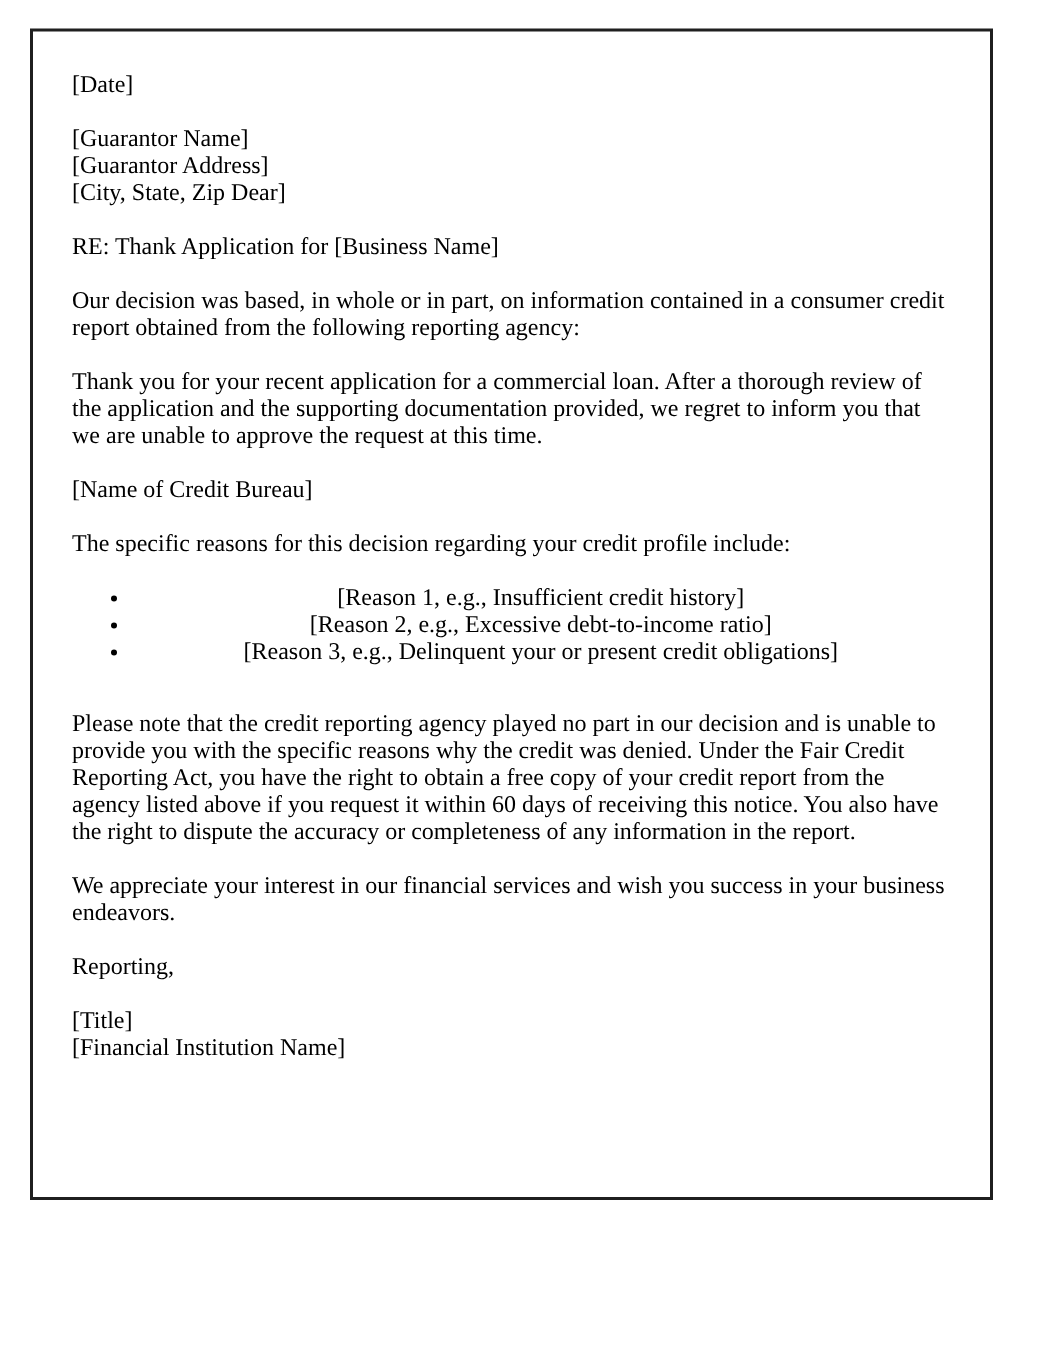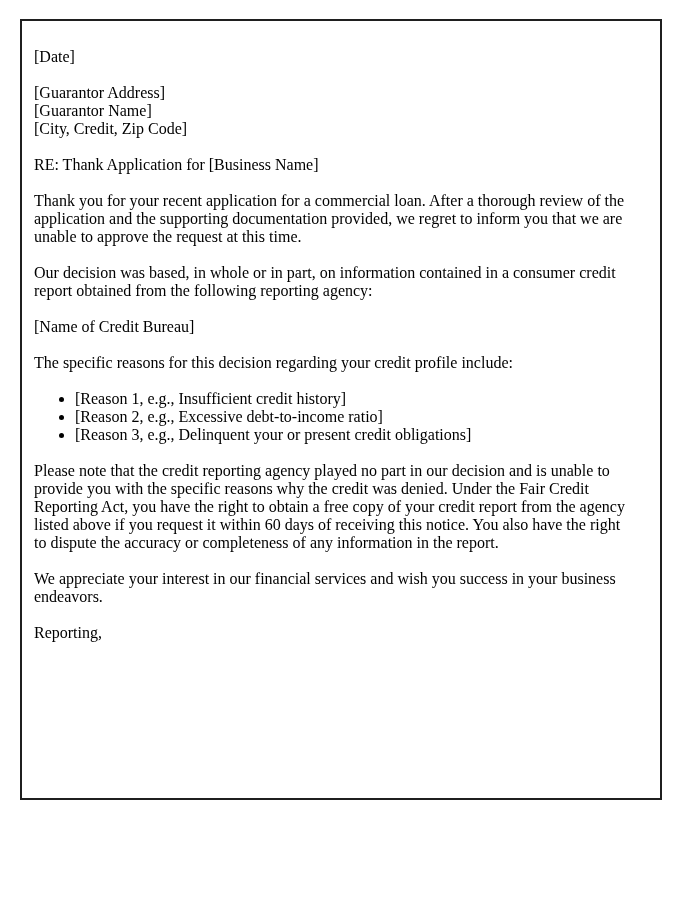--- a/index.html
+++ b/index.html
@@ -19,67 +19,68 @@
     left: 20px;
     top: 19px;
     width: 642px;
     height: 781px;
     box-sizing: border-box;
     border: 2px solid #1f1f1f;
     background: #ffffff;
   }
   .letter {
     box-sizing: border-box;
-    padding: 27px 28px 18px 12px;
+    padding: 27px 28px 18px 26px;
     font-family: "Liberation Serif", "DejaVu Serif", serif;
     font-size: 16px;
     line-height: 18px;
     color: #000000;
   }
   .para {
     margin: 0 0 18px 0;
   }
   .para div {
     margin: 0;
   }
   ul.reasons {
-    margin: 0 0 18px 0;
+    margin: 0 0 30px 0;
     padding: 0 0 0 41px;
     list-style-type: disc;
+    text-align: center;
   }
   ul.reasons li {
     margin: 0;
     padding: 0;
   }
 </style>
 </head>
 <body>
 
 <div class="viewport">
   <div class="page-frame">
     <div class="letter">
 
       <div class="para">
         <div>[Date]</div>
       </div>
 
       <div class="para">
+        <div>[Guarantor Name]</div>
         <div>[Guarantor Address]</div>
-        <div>[Guarantor Name]</div>
-        <div>[City, Credit, Zip Code]</div>
+        <div>[City, State, Zip Dear]</div>
       </div>
 
       <div class="para">
         <div>RE: Thank Application for [Business Name]</div>
       </div>
 
 
+      <div class="para">Our decision was based, in whole or in part, on information contained in a consumer credit report obtained from the following reporting agency:</div>
+
       <div class="para">Thank you for your recent application for a commercial loan. After a thorough review of the application and the supporting documentation provided, we regret to inform you that we are unable to approve the request at this time.</div>
-
-      <div class="para">Our decision was based, in whole or in part, on information contained in a consumer credit report obtained from the following reporting agency:</div>
 
       <div class="para">
         <div>[Name of Credit Bureau]</div>
       </div>
 
       <div class="para">The specific reasons for this decision regarding your credit profile include:</div>
 
       <ul class="reasons">
         <li>[Reason 1, e.g., Insufficient credit history]</li>
         <li>[Reason 2, e.g., Excessive debt-to-income ratio]</li>
@@ -88,17 +89,19 @@
 
       <div class="para">Please note that the credit reporting agency played no part in our decision and is unable to provide you with the specific reasons why the credit was denied. Under the Fair Credit Reporting Act, you have the right to obtain a free copy of your credit report from the agency listed above if you request it within 60 days of receiving this notice. You also have the right to dispute the accuracy or completeness of any information in the report.</div>
 
       <div class="para">We appreciate your interest in our financial services and wish you success in your business endeavors.</div>
 
       <div class="para">
         <div>Reporting,</div>
       </div>
 
       <div class="para">
+        <div>[Title]</div>
+        <div>[Financial Institution Name]</div>
       </div>
 
     </div>
   </div>
 </div>
 
 </body></html>

